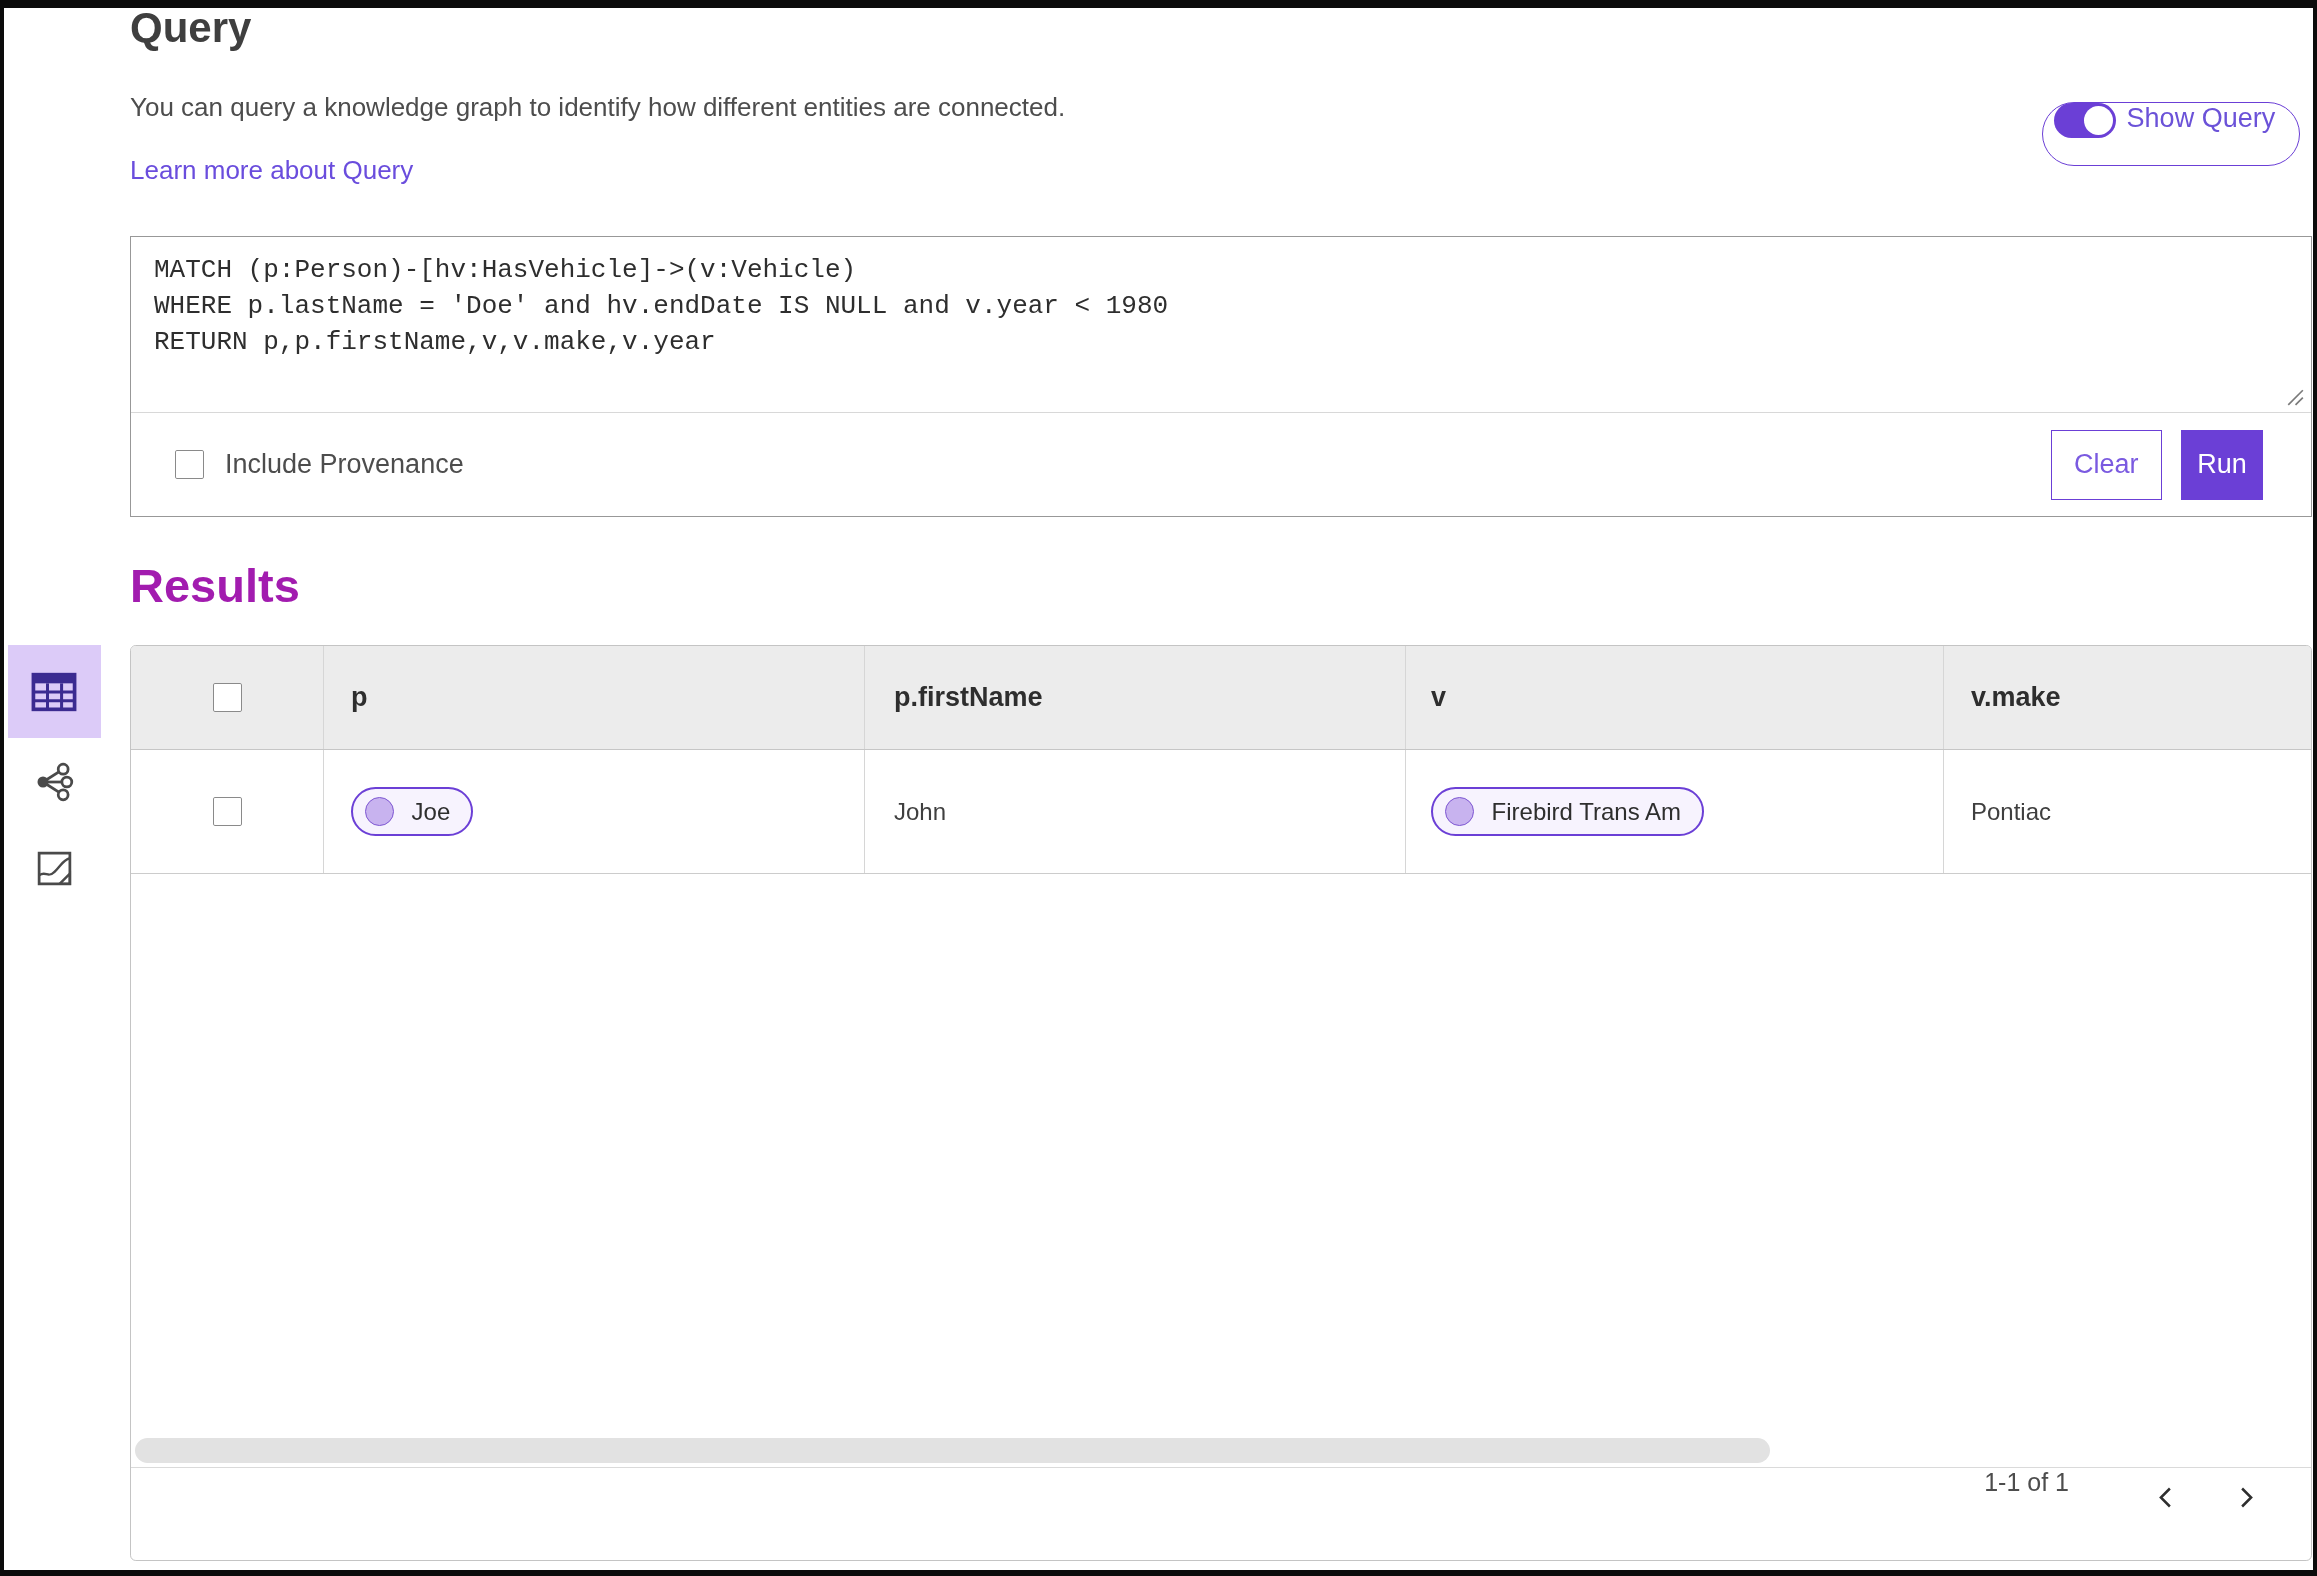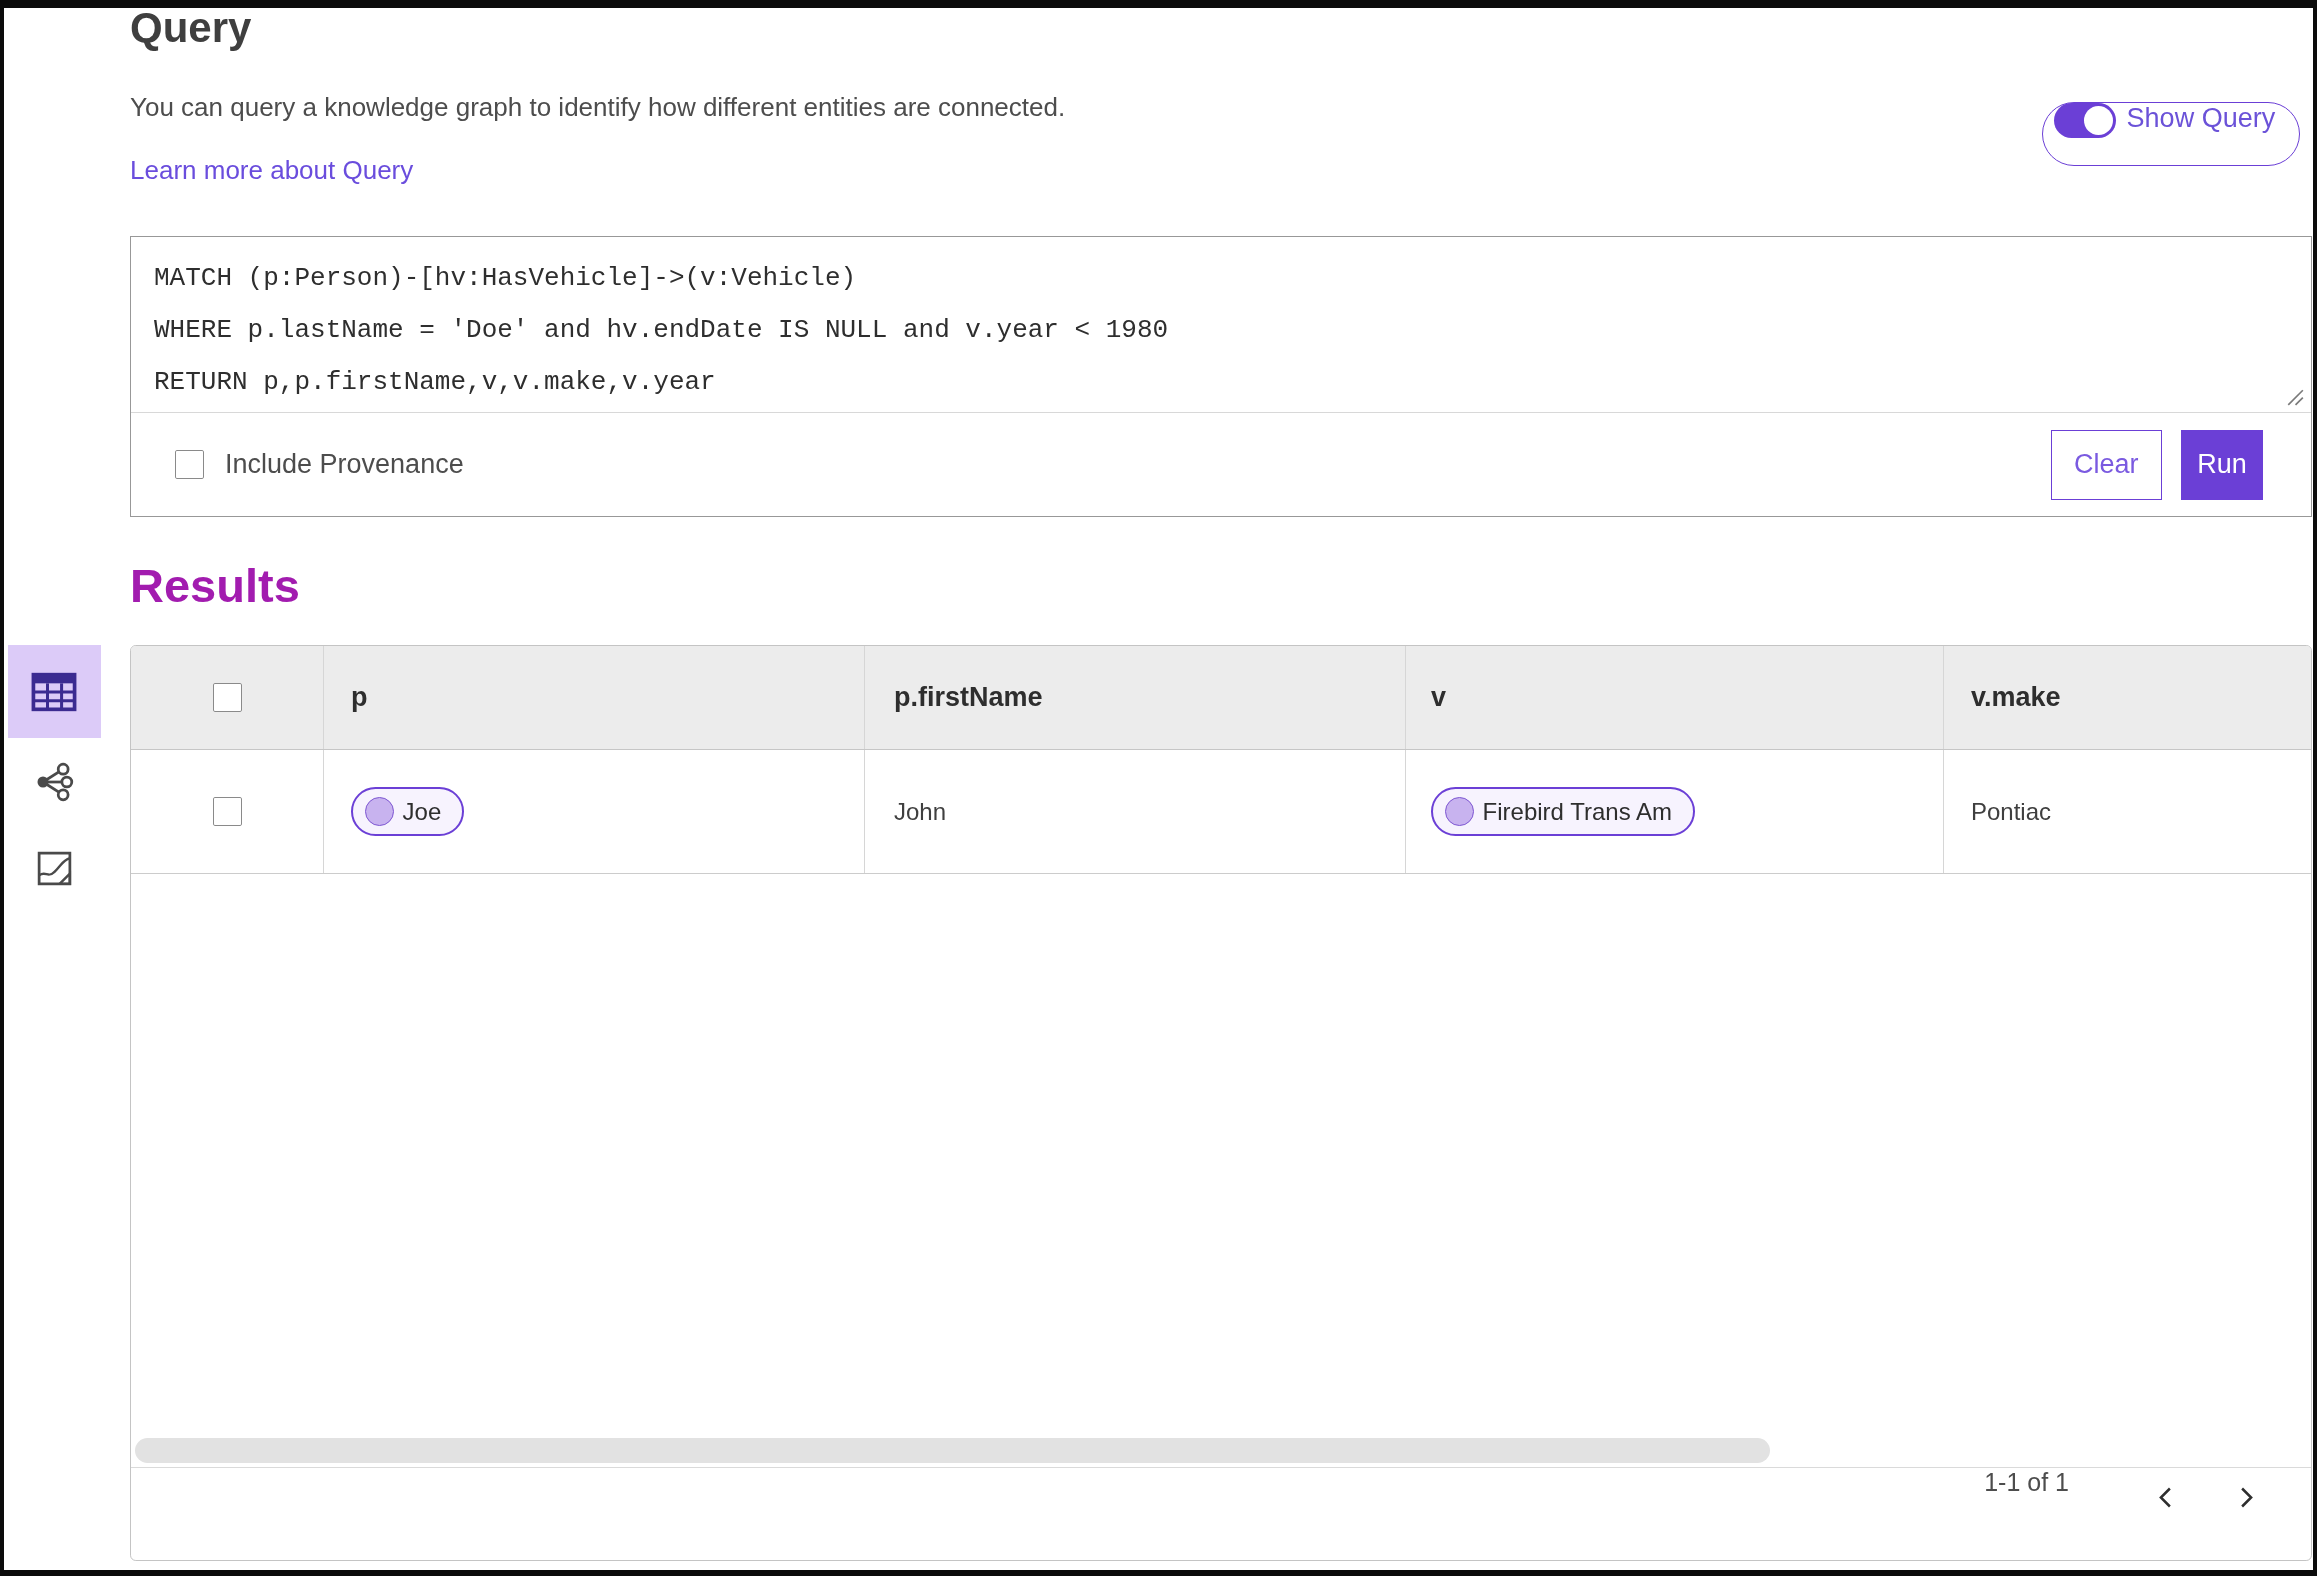--- a/index.html
+++ b/index.html
@@ -24,21 +24,21 @@
   .toggle-label{font-size:27px;color:#6b52d8;}
 
   
   .query-panel{
     position:absolute;left:130px;top:236px;width:2182px;height:281px;box-sizing:border-box;
     border:1.9px solid #989898;background:#fff;
   }
   .query-code{
     display:block;width:100%;height:174px;box-sizing:border-box;border:none;outline:none;resize:none;
     padding:15.4px 23px;font-family:"Liberation Mono","DejaVu Sans Mono",monospace;
-    font-size:26px;line-height:52px;color:#2e2e2e;background:transparent;white-space:pre;overflow:hidden;
+    font-size:26px;line-height:36px;color:#2e2e2e;background:transparent;white-space:pre;overflow:hidden;
   }
   .resize-handle{position:absolute;right:3.9px;top:147px;width:25px;height:25px;}
   .panel-footer{
     position:absolute;left:0;right:0;top:175px;bottom:0;border-top:1px solid #d8d8d8;
     display:flex;align-items:center;padding:0 48px 0 44px;box-sizing:border-box;
   }
   .checkbox{width:29px;height:29px;box-sizing:border-box;border:1.9px solid #8a8a8a;background:#fff;border-radius:1.9px;flex:0 0 auto;cursor:pointer;}
   .prov-label{margin-left:21px;font-size:27px;color:#4d4d4d;}
   .footer-spacer{flex:1;}
   .btn{height:70px;box-sizing:border-box;font-size:27px;display:flex;align-items:center;justify-content:center;cursor:pointer;font-family:inherit;}
@@ -61,21 +61,21 @@
   .thead{height:103px;flex:0 0 auto;background:#ececec;border-bottom:1px solid #c6c6c6;display:flex;border-radius:4.8px 4.8px 0 0;}
   .trow{height:123px;flex:0 0 auto;background:#fff;border-bottom:1px solid #cccccc;display:flex;}
   .col-check{width:193px;flex:0 0 auto;display:flex;align-items:center;justify-content:center;border-right:1px solid #d6d6d6;box-sizing:border-box;}
   .col-a{width:541px;flex:0 0 auto;border-right:1px solid #d6d6d6;box-sizing:border-box;display:flex;align-items:center;padding-left:27px;}
   .col-b{width:541px;flex:0 0 auto;border-right:1px solid #d6d6d6;box-sizing:border-box;display:flex;align-items:center;padding-left:29px;}
   .col-c{width:538px;flex:0 0 auto;border-right:1px solid #d6d6d6;box-sizing:border-box;display:flex;align-items:center;padding-left:25px;}
   .col-d{flex:1;display:flex;align-items:center;padding-left:27px;}
   .th-label{font-size:27px;font-weight:bold;color:#2e2e2e;}
   .cell-text{font-size:24px;color:#3f3f3f;}
   .entity-pill{
-    display:inline-flex;align-items:center;gap:9px;border:2.9px solid #6b3fd6;border-radius:29px;
+    display:inline-flex;align-items:center;gap:18px;border:2.9px solid #6b3fd6;border-radius:29px;
     background:#f7f3fe;padding:7.7px 21px 7.7px 11.6px;cursor:pointer;
   }
   .entity-dot{width:29px;height:29px;border-radius:50%;background:#c8b3ef;border:1.9px solid #7e57d2;box-sizing:border-box;flex:0 0 auto;}
   .entity-label{font-size:24px;color:#2e2e2e;white-space:nowrap;}
   .tbody-empty{flex:1;background:#fff;}
 
   .hscroll-track{height:32px;flex:0 0 auto;position:relative;}
   .hscroll-thumb{position:absolute;left:3.9px;top:2.9px;width:1635px;height:25px;background:#e2e2e2;border-radius:12.6px;cursor:grab;}
 
   .tfooter{

